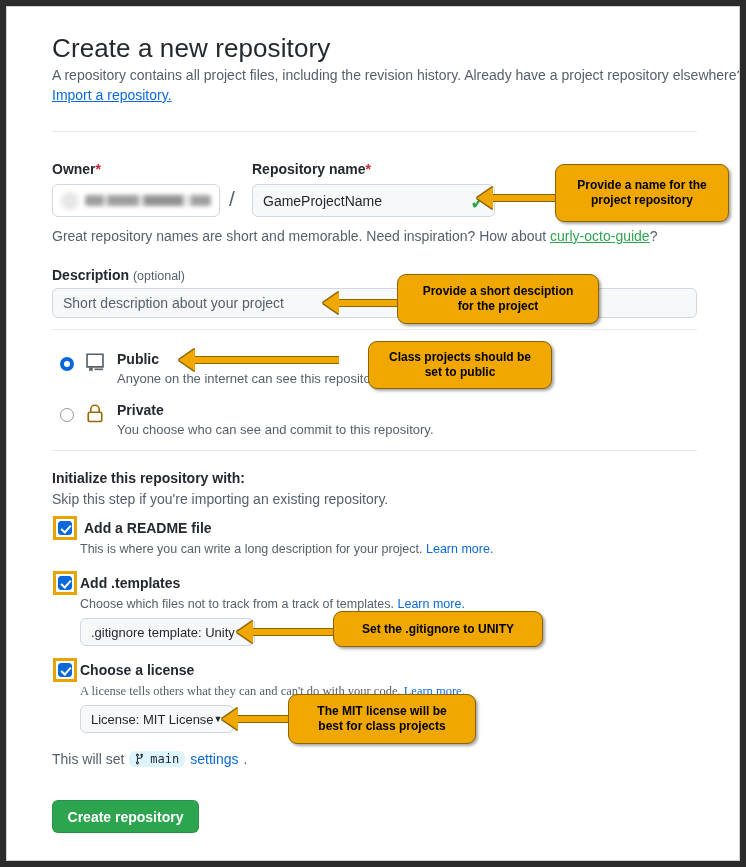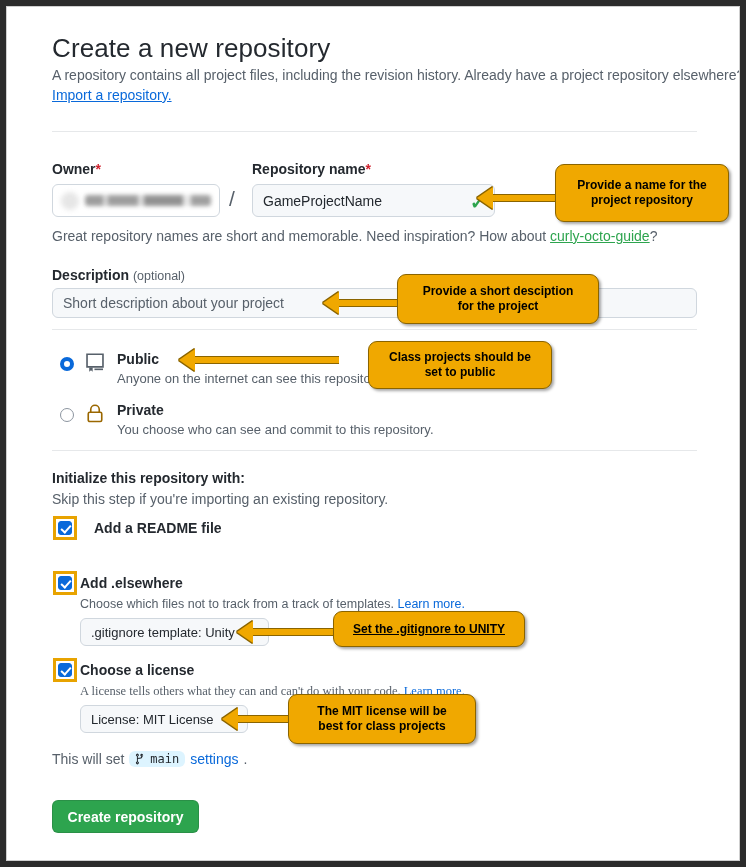--- a/index.html
+++ b/index.html
@@ -121,21 +121,21 @@
     content:""; position:absolute; left:4px; top:1px;
     width:4px; height:8px; border:solid #fff;
     border-width:0 2px 2px 0; transform:rotate(42deg);
   }
   .opt-title { position:absolute; font-size:14px; font-weight:600; color:#24292f; }
   .opt-desc  { position:absolute; font-size:12.5px; color:#57606a; }
 
   .dd {
     position:absolute; height:28px; border:1px solid #d0d7de;
     border-radius:6px; background:#f6f8fa;
-    display:flex; align-items:center; padding:8px 10px; gap:14px;
+    display:flex; align-items:center; padding:8px 10px; gap:0;
     font-size:13px; color:#24292f;
   }
   .caret { font-size:9px; color:#24292f; }
 
   .branchline {
     position:absolute; left:45px; top:744px;
     font-size:14px; color:#57606a; display:flex; align-items:center; gap:5px;
   }
   .branch-badge {
     display:inline-flex; align-items:center; gap:4px;
@@ -231,25 +231,29 @@
   <div class="vis-title" style="left:110px; top:395px;">Private</div>
   <div class="vis-desc" style="left:110px; top:415px;">You choose who can see and commit to this repository.</div>
 
   <div class="rule rule-3"></div>
 
   <div class="init-head">Initialize this repository with:</div>
   <div class="init-sub">Skip this step if you're importing an existing repository.</div>
 
   <span class="cb-hl" style="left:46px; top:509px;"></span>
   <span class="cb" style="left:51px; top:514px;"></span>
-  <div class="opt-title" style="left:87px; top:513px;">Add a README file</div>
+  <div class="opt-title" style="left:77px; top:513px;">Add a README file</div>
+  <div class="opt-desc" style="left:73px; top:535px;">
+    <span>This is where you can write a long description for your project.</span>
+    <a class="link" href="#">Learn more.</a>
+  </div>
 
   <span class="cb-hl" style="left:46px; top:564px;"></span>
   <span class="cb" style="left:51px; top:569px;"></span>
-  <div class="opt-title" style="left:73px; top:568px;">Add .elsewhere</div>
+  <div class="opt-title" style="left:73px; top:568px;">Add .templates</div>
   <div class="opt-desc" style="left:73px; top:590px;">
     <span>Choose which files not to track from a track of templates.</span>
     <a class="link" href="#">Learn more.</a>
   </div>
   <div class="dd" style="left:73px; top:611px;">
     <span>.gitignore template: Unity</span>
     <span class="caret">▼</span>
   </div>
 
   <span class="cb-hl" style="left:46px; top:651px;"></span>
@@ -299,21 +303,21 @@
     <div class="head" style="left:0; top:0;"></div>
   </div>
   <div class="callout" style="left:321px; top:334px; width:184px; height:48px;margin-left:40px;">
     <span>Class projects should be<br>set to public</span>
   </div>
 
   <div class="arrow" style="left:230px; top:614px; width:104px; height:22px;">
     <div class="shaft" style="left:16px; top:7px; width:88px; height:8px;"></div>
     <div class="head" style="left:0; top:0;"></div>
   </div>
-  <div class="callout" style="left:326px; top:604px; width:192px; height:36px;text-decoration:underline;">
+  <div class="callout" style="left:326px; top:604px; width:210px; height:36px;">
     <span>Set the .gitignore to UNITY</span>
   </div>
 
   <div class="arrow" style="left:215px; top:701px; width:78px; height:22px;">
     <div class="shaft" style="left:16px; top:7px; width:62px; height:8px;"></div>
     <div class="head" style="left:0; top:0;"></div>
   </div>
   <div class="callout" style="left:281px; top:687px; width:188px; height:50px;">
     <span>The MIT license will be<br>best for class projects</span>
   </div>

